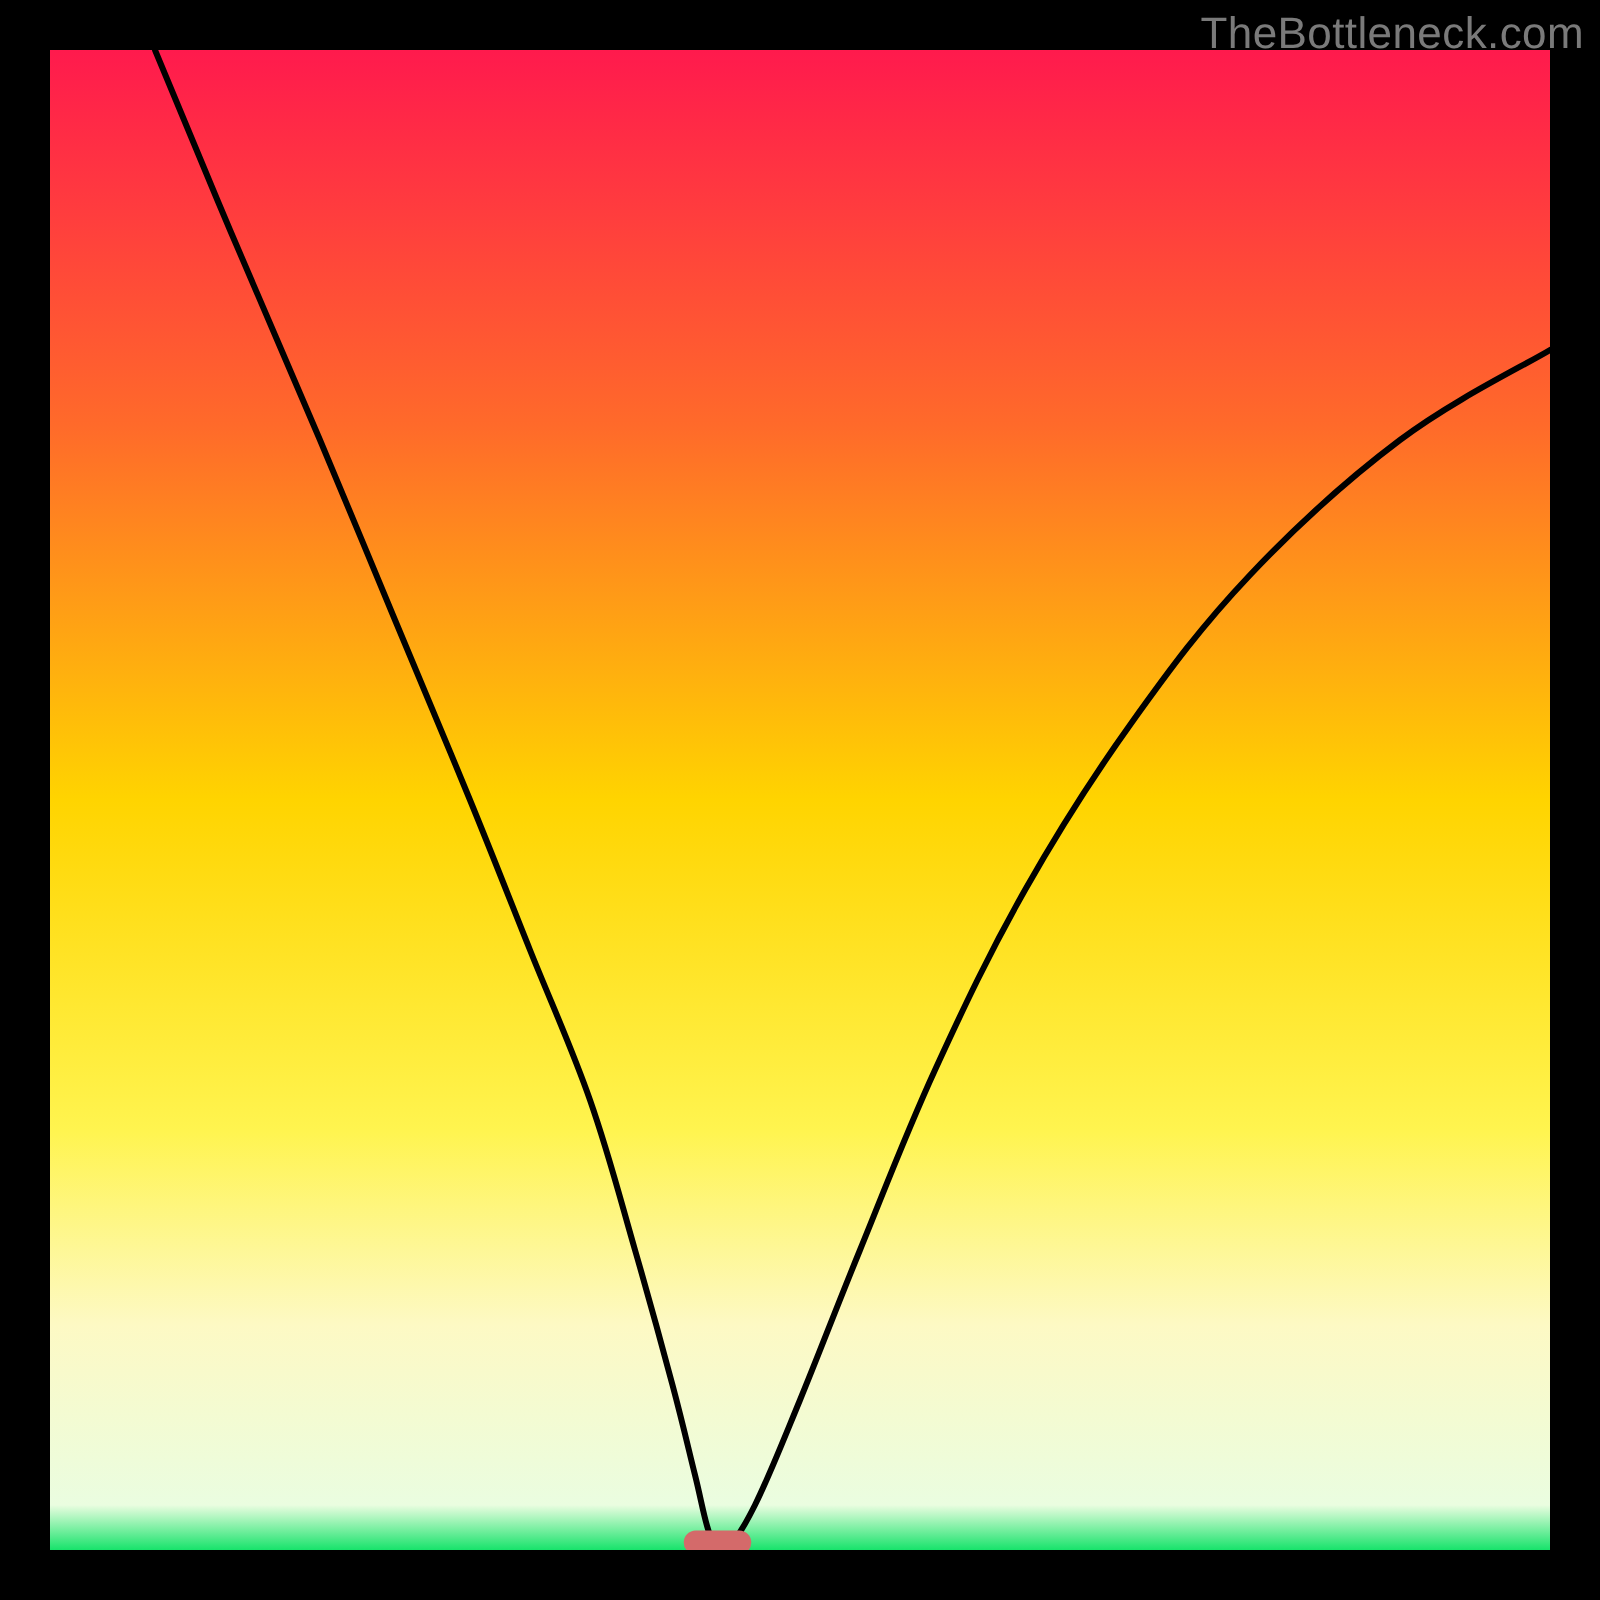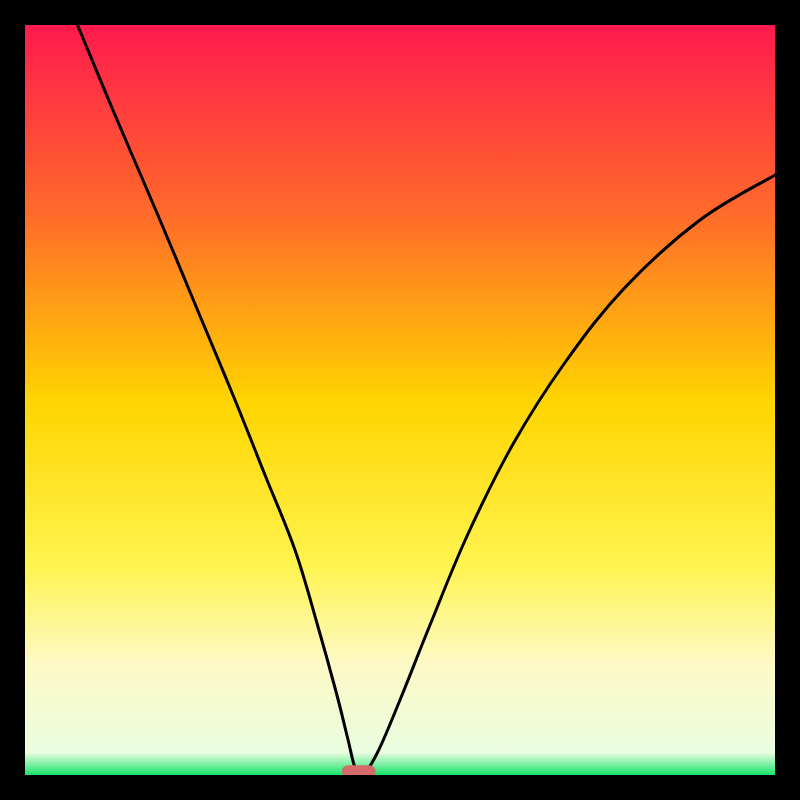--- a/index.html
+++ b/index.html
@@ -56,13 +56,14 @@
             <stop offset="97%" stop-color="#eafde0"></stop>
             <stop offset="100%" stop-color="#17e36b"></stop>
           </linearGradient>
       </defs>
       <rect id="bg-rect" x="0" y="0" width="750" height="750" fill="url(#bg-grad)"></rect>
       <path id="curve" fill="none" stroke="#000" stroke-width="3" stroke-linecap="round" stroke-linejoin="round" d="M 52.50000000000001 0 C 59.25000000000001 16.2, 75.15 54.9, 90 90 C 104.85 125.1, 120.15 159.9, 135 195 C 149.85 230.1, 159 252.6, 172.5 285 C 186 317.4, 197.85000000000002 345.3, 210.00000000000003 375 C 222.15000000000003 404.7, 229.20000000000002 423, 240 450 C 250.79999999999998 477, 260.55 498, 270 525 C 279.45 552, 285.075 574.35, 292.5 600 C 299.925 625.65, 305.85 647.25, 311.25 667.5 C 316.65 687.75, 319.125 699, 322.5 712.5 C 325.875 726, 327.3 735.75, 330 742.5 C 332.7 749.25, 333.45 752.7, 337.5 750 C 341.55 747.3, 345.75 741, 352.5 727.5 C 359.25 714, 365.55 697.95, 375 675 C 384.45 652.05, 392.85 629.7, 405 600 C 417.15 570.3, 427.65 542.4, 442.5 510 C 457.35 477.6, 469.95 451.05, 487.5 420 C 505.05 388.95, 519.75 365.84999999999997, 540 337.49999999999994 C 560.25 309.1499999999999, 575.7 288.15, 600 262.5 C 624.3 236.85000000000002, 648 215.25, 675 195 C 702 174.75, 736.5 158.1, 750 150"></path>
       <rect id="marker" rx="6" ry="6" x="316.875" y="740.25" width="33.75" height="12" fill="#d46a6a"></rect>
     </svg>
   </div>
 
+  <div class="watermark">TheBottleneck.com</div>
 </div>
 
 </body></html>

